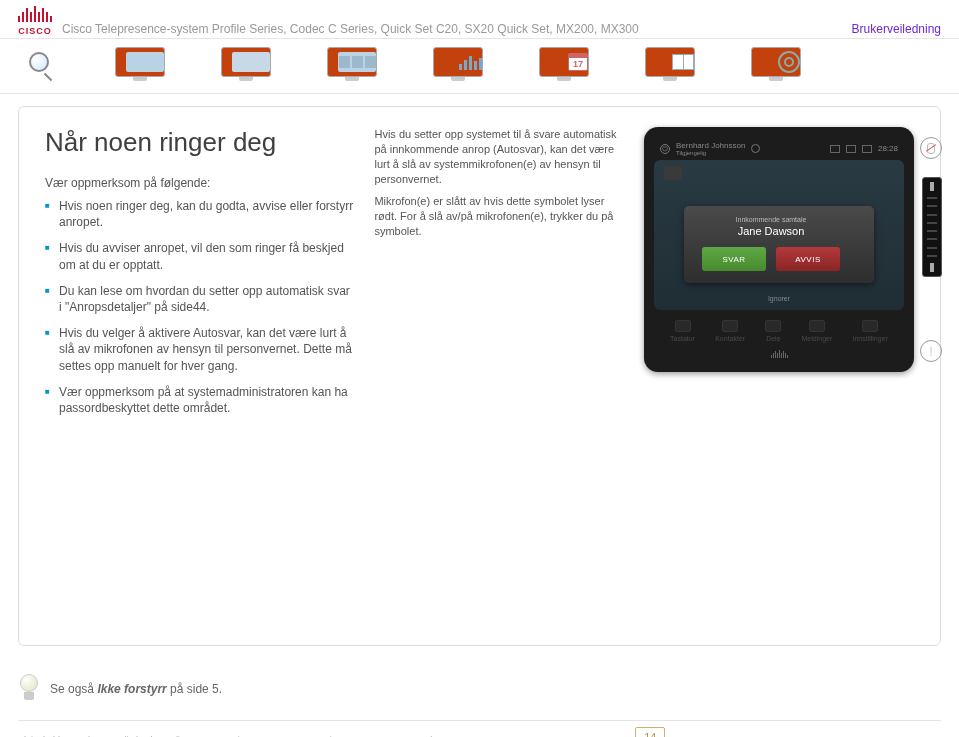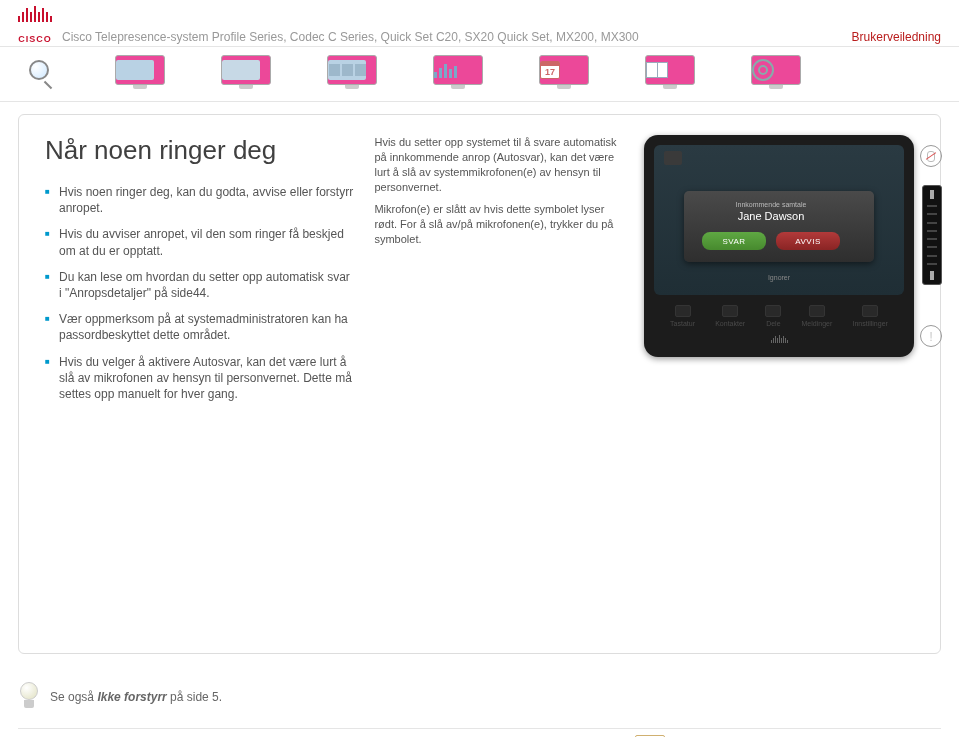--- a/index.html
+++ b/index.html
@@ -11,31 +11,31 @@
     width: 959px;
     height: 737px;
     position: relative;
   }
   
   .hdr { display: flex; align-items: flex-end; padding: 6px 18px 2px 18px; border-bottom: 1px solid #e5e5e5; }
   .cisco-logo { display: flex; flex-direction: column; align-items: center; margin-right: 10px; }
   .cisco-bars { display: flex; align-items: flex-end; height: 16px; gap: 2px; }
   .cisco-bars span { display: block; width: 2px; background: #c8102e; }
   .cisco-bars span:nth-child(1){height:6px}.cisco-bars span:nth-child(2){height:10px}.cisco-bars span:nth-child(3){height:14px}.cisco-bars span:nth-child(4){height:10px}.cisco-bars span:nth-child(5){height:16px}.cisco-bars span:nth-child(6){height:10px}.cisco-bars span:nth-child(7){height:14px}.cisco-bars span:nth-child(8){height:10px}.cisco-bars span:nth-child(9){height:6px}
-  .cisco-word { font-size: 9px; font-weight: bold; color: #c8102e; letter-spacing: 1px; margin-top: 12px; }
+  .cisco-word { font-size: 9px; font-weight: bold; color: #c8102e; letter-spacing: 1px; margin-top: 4px; }
   .hdr-title { font-size: 12px; color: #999; font-weight: 300; flex: 1; }
-  .hdr-right { font-size: 12px; color: #b91c1c; font-weight: 300; }
+  .hdr-right { font-size: 12px; color: #6d28d9; font-weight: 300; }
   
   .navrow { display: flex; align-items: center; gap: 50px; padding: 8px 18px 6px 18px; border-bottom: 1px solid #e5e5e5; }
   .nav-icon { width: 44px; height: 30px; display: flex; align-items: center; justify-content: center; }
   .magnifier { width: 30px; height: 30px; position: relative; }
   .magnifier .lens { width: 20px; height: 20px; border: 2px solid #888; border-radius: 50%; background: radial-gradient(circle at 30% 30%, #fff, #cfe8ff); position: absolute; top: 0; left: 4px; }
   .magnifier .handle { width: 2px; height: 10px; background: #888; position: absolute; bottom: 0; right: 6px; transform: rotate(-45deg); }
   .monitor { width: 56px; height: 40px; display:flex; flex-direction:column; align-items:center; }
-  .monitor-scr { width: 50px; height: 30px; border: 1px solid #aaa; border-radius: 3px; background: #ec4899; display:flex; align-items:center; justify-content:flex-start; position: relative; overflow:hidden;}
+  .monitor-scr { width: 50px; height: 30px; border: 1px solid #aaa; border-radius: 3px; background: #c2410c; display:flex; align-items:center; justify-content:flex-end; position: relative; overflow:hidden;}
   .monitor-stand { width: 14px; height:4px; background:#ccc; border-radius:0 0 2px 2px; }
   .scr-inner { width: 38px; height: 20px; background: #b9d2e4; border-radius:2px; display:flex; align-items:center; justify-content:center; }
   .bars { display:flex; gap:2px; align-items:flex-end; height:16px;}
   .bars span{display:block;width:3px;background:#7aa8c9;}
   .bars span:nth-child(1){height:6px}.bars span:nth-child(2){height:10px}.bars span:nth-child(3){height:14px}.bars span:nth-child(4){height:9px}.bars span:nth-child(5){height:12px}
   .cal{width:20px;height:18px;background:#fff;border:1px solid #c66;border-radius:2px;display:flex;flex-direction:column;}
   .cal .cal-top{height:4px;background:#c66;}
   .cal .cal-num{flex:1;font-size:9px;font-weight:bold;color:#c66;display:flex;align-items:center;justify-content:center;}
   .gear-ico{width:22px;height:22px;border:2px solid #8aa;border-radius:50%;position:relative;}
   .gear-ico:before{content:"";width:6px;height:6px;border:2px solid #8aa;border-radius:50%;position:absolute;top:50%;left:50%;transform:translate(-50%,-50%);}
@@ -58,21 +58,21 @@
   .dot-ic{width:9px;height:9px;border:1px solid #777;border-radius:50%;}
   .device-top-right { display:flex; align-items:center; gap:6px; color:#888;}
   .tiny-ic{width:10px;height:8px;border:1px solid #666;}
   .device-body { background: linear-gradient(#2a3a42,#1f2e35); border-radius:6px; padding: 46px 8px 8px 8px; display:flex; flex-direction:column; align-items:center; gap:8px; height: 150px; position:relative;}
   .caller-row{position:absolute; top:6px; left:10px; display:flex; align-items:center; gap:6px; color:#aaa; font-size:7px;}
   .avatar-sq{width:18px;height:14px;background:#3a3a3a;border-radius:2px;}
   .popup { background: linear-gradient(#4a4a4a,#2e2e2e); border-radius:5px; padding:10px 16px 12px 0; width: 190px; text-align:center; box-shadow: 0 2px 6px rgba(0,0,0,0.5);}
   .popup-sub { font-size:7px; color:#bbb; margin-bottom:2px;}
   .popup-name { font-size:11px; color:#fff; font-weight:300; margin-bottom:10px;}
   .btn-row { display:flex; justify-content:center; gap:10px;}
-  .btn { width:64px; height:18px; border-radius:8px; display:flex; align-items:center; justify-content:center; font-size:8px; color:#fff; letter-spacing:0.5px;}
+  .btn { width:64px; height:24px; border-radius:3px; display:flex; align-items:center; justify-content:center; font-size:8px; color:#fff; letter-spacing:0.5px;}
   .btn-green{background:linear-gradient(#5fa843,#478a2e);}
   .btn-red{background:linear-gradient(#b23a3a,#8a2424);}
   .ignore-link{font-size:7px;color:#888;margin-top:4px;}
   .device-bottom { display:flex; justify-content:space-around; padding: 10px 6px 2px 6px; color:#666; font-size:7px;}
   .bot-item{display:flex;flex-direction:column;align-items:center;gap:3px; opacity:0.6;}
   .bot-ic{width:16px;height:12px;background:#333;border:1px solid #444;border-radius:2px;}
   .side-mic{position:absolute;right:-28px;top:10px;width:22px;height:22px;border:1px solid #999;border-radius:50%;display:flex;align-items:center;justify-content:center;}
   .side-mic-ic{width:8px;height:11px;border:1px solid #bbb;border-radius:3px;position:relative;}
   .side-mic-ic:after{content:"";position:absolute;width:12px;height:1px;background:#d55;top:50%;left:50%;transform:translate(-50%,-50%) rotate(-35deg);}
   .side-vol{position:absolute;right:-28px;top:50px;width:20px;height:100px;background:#111;border:1px solid #555;border-radius:3px;display:flex;flex-direction:column;align-items:center;justify-content:space-between;padding:4px 0;}
@@ -177,26 +177,27 @@
       <div class="monitor-scr">
         <div class="gear-ico"></div>
       </div>
       <div class="monitor-stand"></div>
     </div>
 </div>
 
 <div class="panel">
   <div class="col-left">
     <h1 class="page-title">Når noen ringer deg</h1>
+    <div class="intro-head">Vær oppmerksom på følgende:</div>
     <ul class="bullets">
       <li>Hvis noen ringer deg, kan du godta, avvise eller forstyrr anropet.</li>
       <li>Hvis du avviser anropet, vil den som ringer få beskjed om at du er opptatt.</li>
       <li>Du kan lese om hvordan du setter opp automatisk svar i "Anropsdetaljer" på side44.</li>
+      <li>Hvis du velger å aktivere Autosvar, kan det være lurt å slå av mikrofonen av hensyn til personvernet. Dette må settes opp manuelt for hver gang.</li>
       <li>Vær oppmerksom på at systemadministratoren kan ha passordbeskyttet dette området.</li>
-      <li>Hvis du velger å aktivere Autosvar, kan det være lurt å slå av mikrofonen av hensyn til personvernet. Dette må settes opp manuelt for hver gang.</li>
     </ul>
   </div>
 
   <div class="col-mid">
     <p class="mid-para">Hvis du setter opp systemet til å svare automatisk på innkommende anrop (Autosvar), kan det være lurt å slå av systemmikrofonen(e) av hensyn til personvernet.</p>
     <p class="mid-para">Mikrofon(e) er slått av hvis dette symbolet lyser rødt. For å slå av/på mikrofonen(e), trykker du på symbolet.</p>
   </div>
 
   <div class="col-right">
     <div class="device">
@@ -210,20 +211,36 @@
           <span></span>
           <span></span>
           <span></span>
           <span></span>
           <span></span>
           <span></span>
           <span style="background:#aaa;font-size:8px;color:#aaa;height:auto;width:auto;">−</span>
         </div>
       <div class="side-alert">!</div>
 
+      <div class="device-top">
+        <div class="device-top-left">
+          <div class="pw">⏻</div>
+          <div style="display:flex;flex-direction:column;">
+            <div>Bernhard Johnsson</div>
+            <div style="font-size:6px;">Tilgjengelig</div>
+          </div>
+          <div class="dot-ic"></div>
+        </div>
+        <div class="device-top-right">
+          <div class="tiny-ic"></div>
+          <div class="tiny-ic"></div>
+          <div class="tiny-ic"></div>
+          <div>28:28</div>
+        </div>
+      </div>
 
       <div class="device-body">
         <div class="caller-row">
           <div class="avatar-sq"></div>
         </div>
         <div class="popup">
           <div class="popup-sub">Innkommende samtale</div>
           <div class="popup-name">Jane Dawson</div>
           <div class="btn-row">
             <div class="btn btn-green">SVAR</div>

